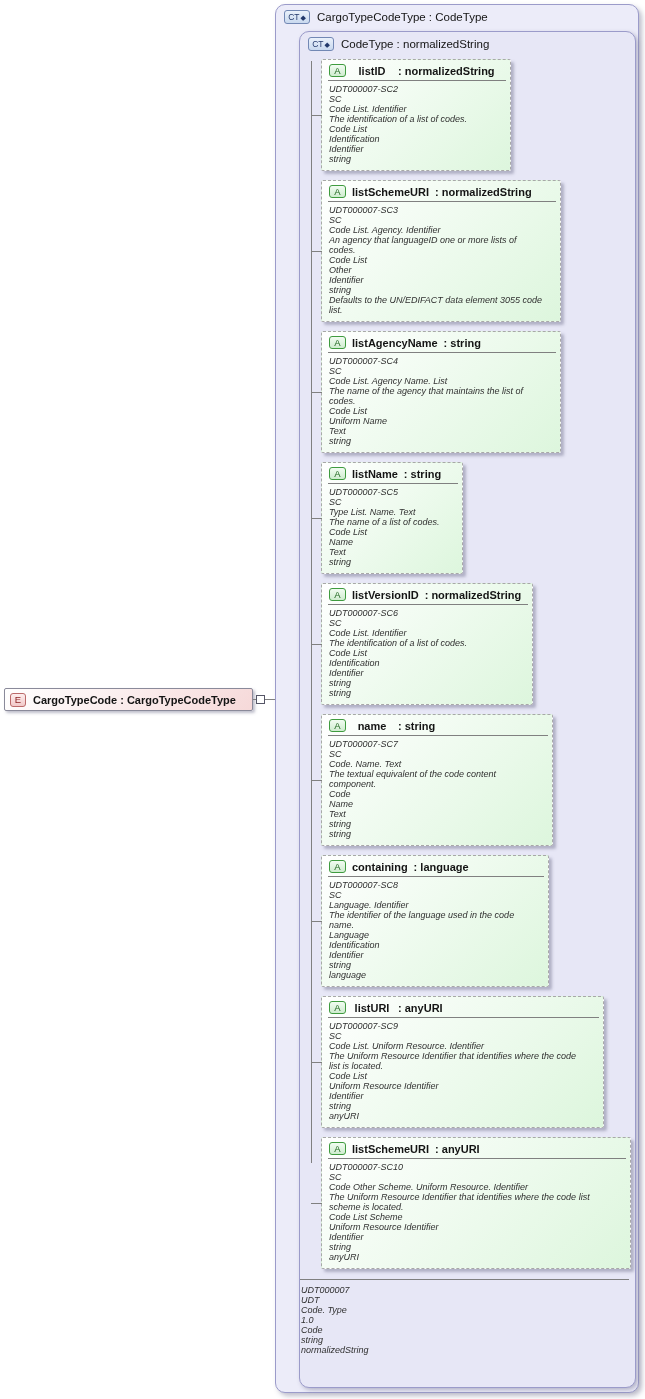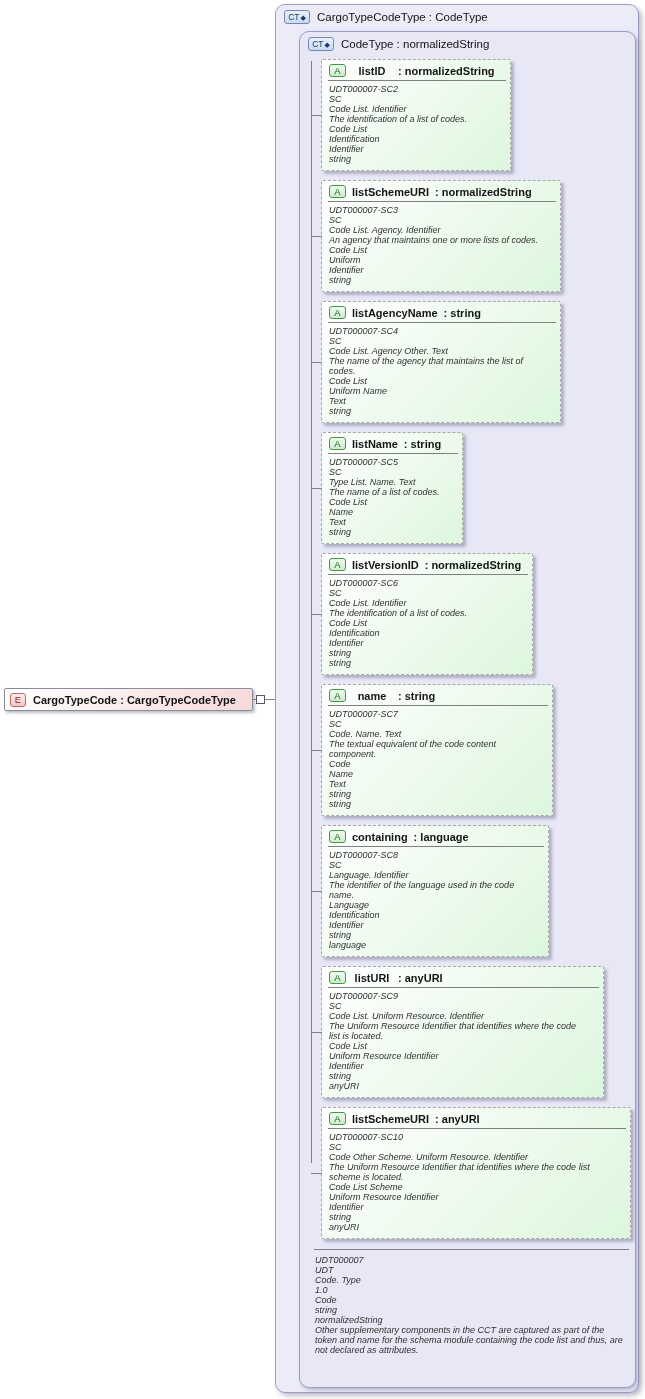--- a/index.html
+++ b/index.html
@@ -36,21 +36,21 @@
   .trunk{position:absolute;left:11px;width:0;border-left:1px solid var(--line,#808080);}
 
   .attr-header{display:flex;align-items:center;gap:6px;padding:4px 7px 3px 7px;
      font-size:11px;font-weight:bold;white-space:nowrap;}
   .attr-name{display:inline-block;min-width:40px;text-align:center;}
   .attr-type::before{content:": ";}
   .attr-sep{border-top:1px solid var(--line,#808080);margin:0 4px 0 6px;}
   .attr-details{padding:3px 17px 6px 7px;font-size:9px;font-style:italic;line-height:10px;
      color:var(--detail-text,#303030);}
 
-  .footer{margin:10px 6px 0 14px;}
+  .footer{margin:10px 6px 0 0;}
   .footer-sep{border-top:1px solid var(--line,#808080);}
   .footer-lines{padding:5px 4px 0 1px;font-size:9px;font-style:italic;line-height:10px;
      color:var(--detail-text,#303030);}
 
   .element-box{position:absolute;left:4px;top:688px;width:249px;height:23px;box-sizing:border-box;
      display:flex;align-items:center;gap:7px;padding:0 5px;border:1px solid #8a8a9a;border-radius:2px;
      background:linear-gradient(135deg,#ffffff 0%,var(--element-bg,#f6d9d9) 100%);
      box-shadow:2px 2px 3px var(--shadow,rgba(110,110,140,.45));
      font-size:11px;font-weight:bold;white-space:nowrap;}
   .connector-line{position:absolute;left:253px;top:699px;width:22px;height:0;
@@ -113,38 +113,39 @@
     <div class="attr-header">
       <span class="icon icon-a">A</span>
       <span class="attr-name">listSchemeURI</span>
       <span class="attr-type">normalizedString</span>
     </div>
     <div class="attr-sep"></div>
     <div class="attr-details">
               <div class="detail-line">UDT000007-SC3</div>
               <div class="detail-line">SC</div>
               <div class="detail-line">Code List. Agency. Identifier</div>
-              <div class="detail-line">An agency that maintains one or more lists of codes.</div>
-              <div class="detail-line">Code List</div>
-              <div class="detail-line">Uniform</div>
-              <div class="detail-line">Identifier</div>
-              <div class="detail-line">string</div>
+              <div class="detail-line">An agency that languageID one or more lists of codes.</div>
+              <div class="detail-line">Code List</div>
+              <div class="detail-line">Other</div>
+              <div class="detail-line">Identifier</div>
+              <div class="detail-line">string</div>
+              <div class="detail-line">Defaults to the UN/EDIFACT data element 3055 code list.</div>
             </div>
   </div>
           <div class="attr-box" style="width: 240px;">
     <div class="attr-header">
       <span class="icon icon-a">A</span>
       <span class="attr-name">listAgencyName</span>
       <span class="attr-type">string</span>
     </div>
     <div class="attr-sep"></div>
     <div class="attr-details">
               <div class="detail-line">UDT000007-SC4</div>
               <div class="detail-line">SC</div>
-              <div class="detail-line">Code List. Agency Other. Text</div>
+              <div class="detail-line">Code List. Agency Name. List</div>
               <div class="detail-line">The name of the agency that maintains the list of codes.</div>
               <div class="detail-line">Code List</div>
               <div class="detail-line">Uniform Name</div>
               <div class="detail-line">Text</div>
               <div class="detail-line">string</div>
             </div>
   </div>
           <div class="attr-box" style="width: 142px;">
     <div class="attr-header">
       <span class="icon icon-a">A</span>
@@ -263,18 +264,17 @@
       <div class="footer">
         <div class="footer-sep"></div>
         <div class="footer-lines" id="footer-lines">
             <div class="footer-line">UDT000007</div>
             <div class="footer-line">UDT</div>
             <div class="footer-line">Code. Type</div>
             <div class="footer-line">1.0</div>
             <div class="footer-line">Code</div>
             <div class="footer-line">string</div>
             <div class="footer-line">normalizedString</div>
-            <div class="footer-line">Other supplementary components in the CCT are captured as part of the token and name for the schema module containing the code list and thus, are not declared as attributes.</div>
           </div>
       </div>
     </div>
   </div>
 </div>
 
 </body></html>

